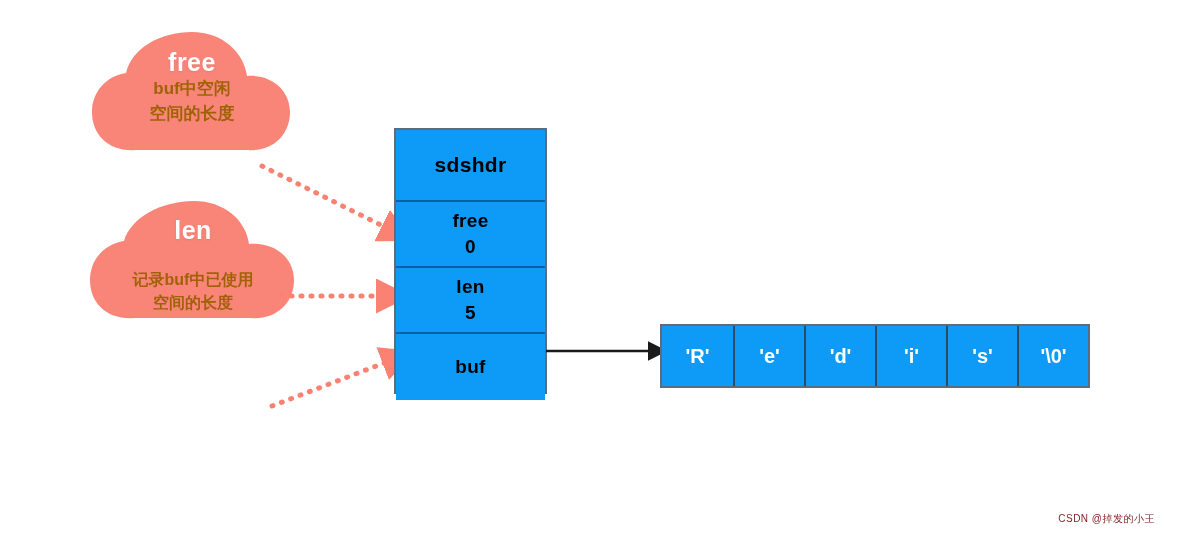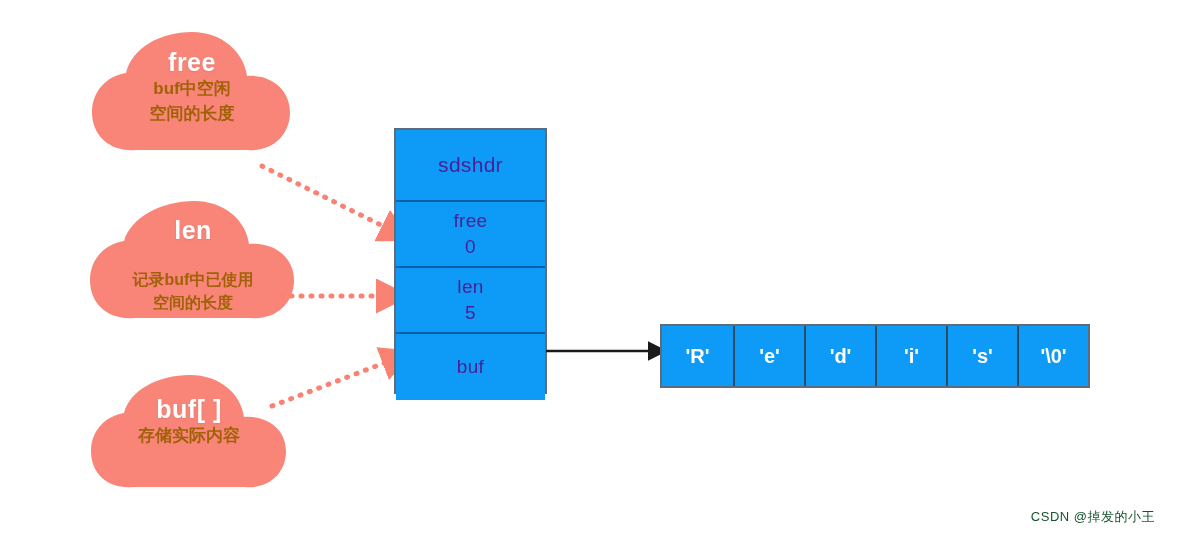--- a/index.html
+++ b/index.html
@@ -83,23 +83,23 @@
     border: 2px solid #5d6b7a;
     box-sizing: border-box;
     background: #0d9bf7;
   }
   .struct-row {
     box-sizing: border-box;
     display: flex;
     flex-direction: column;
     align-items: center;
     justify-content: center;
-    color: #4c1d95;
-    background: #0d9bf7;
-    font-weight: normal;
+    color: #000000;
+    background: #0d9bf7;
+    font-weight: bold;
     letter-spacing: 0.3px;
   }
   .struct-row + .struct-row {
     border-top: 2px solid #0a5fa8;
   }
   #row-sdshdr { height: 70px; font-size: 21px; }
   #row-free   { height: 66px; font-size: 19px; }
   #row-len    { height: 66px; font-size: 19px; }
   #row-buf    { height: 68px; font-size: 19px; }
   .row-label { display: block; }
@@ -140,22 +140,22 @@
   }
   .char-cell + .char-cell {
     border-left: 2px solid #2b4a63;
   }
 
   
   #watermark {
     position: absolute;
     right: 22px;
     bottom: 14px;
-    color: #14532d;
-    font-size: 13px;
+    color: #7f1d1d;
+    font-size: 10px;
     letter-spacing: 0.5px;
   }
 </style>
 </head>
 <body>
 
 <div id="canvas">
 
   <div class="cloud" id="cloud-free">
     <svg viewBox="0 0 208 155" preserveAspectRatio="none">
@@ -186,36 +186,20 @@
                C 4 64, 18 48, 38 45
                C 45 21, 76 5, 108 5 Z" fill="#F98579"></path>
     </svg>
     <div class="cloud-text">
       <span class="cloud-title">len</span>
       <span class="cloud-desc">记录buf中已使用
 空间的长度</span>
     </div>
   </div>
 
-  <div class="cloud" id="cloud-buf">
-    <svg viewBox="0 0 206 142" preserveAspectRatio="none">
-      <path d="M104 5
-               C 134 5, 155 24, 158 47
-               C 182 45, 200 60, 200 81
-               C 200 104, 182 119, 159 117
-               L 47 117
-               C 22 119, 5 104, 5 81
-               C 5 61, 19 46, 38 43
-               C 44 20, 72 5, 104 5 Z" fill="#F98579"></path>
-    </svg>
-    <div class="cloud-text">
-      <span class="cloud-title">buf[ ]</span>
-      <span class="cloud-desc">存储实际内容</span>
-    </div>
-  </div>
 
   <svg class="dotted-arrow" style="left:258px; top:162px; width:150px; height:90px;" viewBox="0 0 150 90">
     <defs>
       <marker id="ah-pink-1" markerWidth="7" markerHeight="7" refX="2" refY="3.5" orient="auto">
         <path d="M0,0 L7,3.5 L0,7 z" fill="#FA8272"></path>
       </marker>
     </defs>
     <line x1="4" y1="4" x2="133" y2="68" stroke="#FA8272" stroke-width="5" stroke-linecap="round" stroke-dasharray="1 9" marker-end="url(#ah-pink-1)"></line>
   </svg>
 

